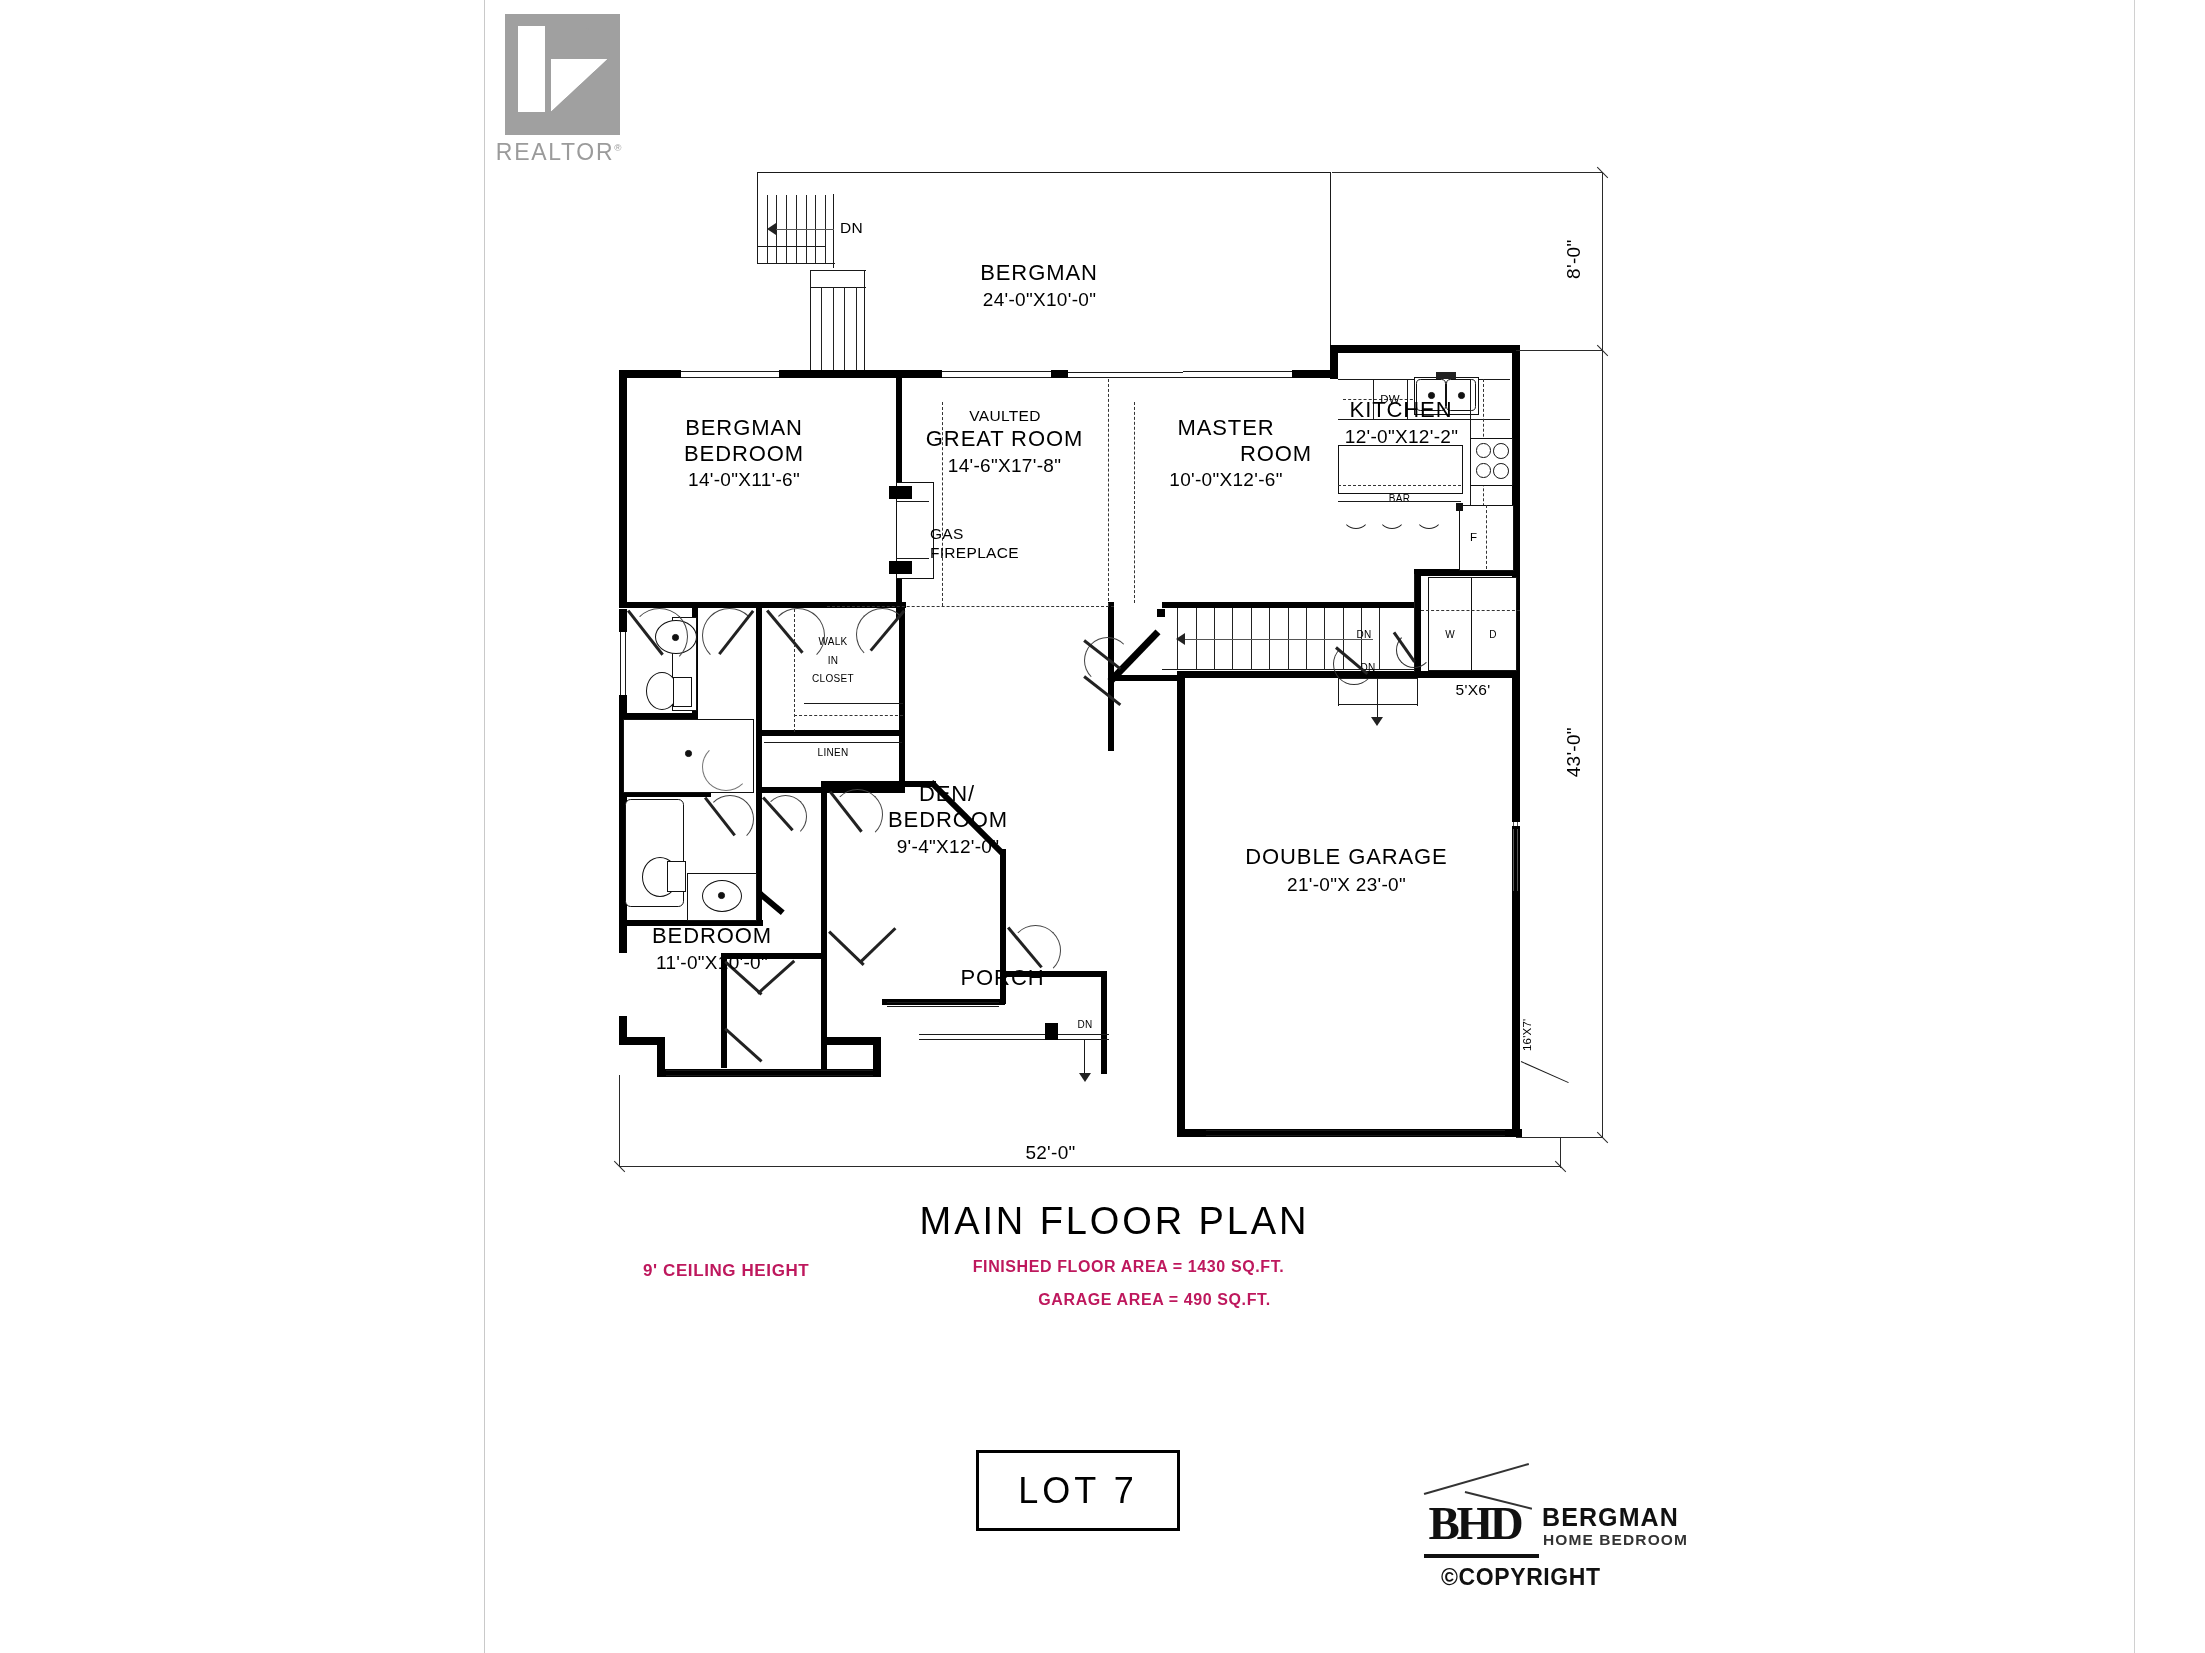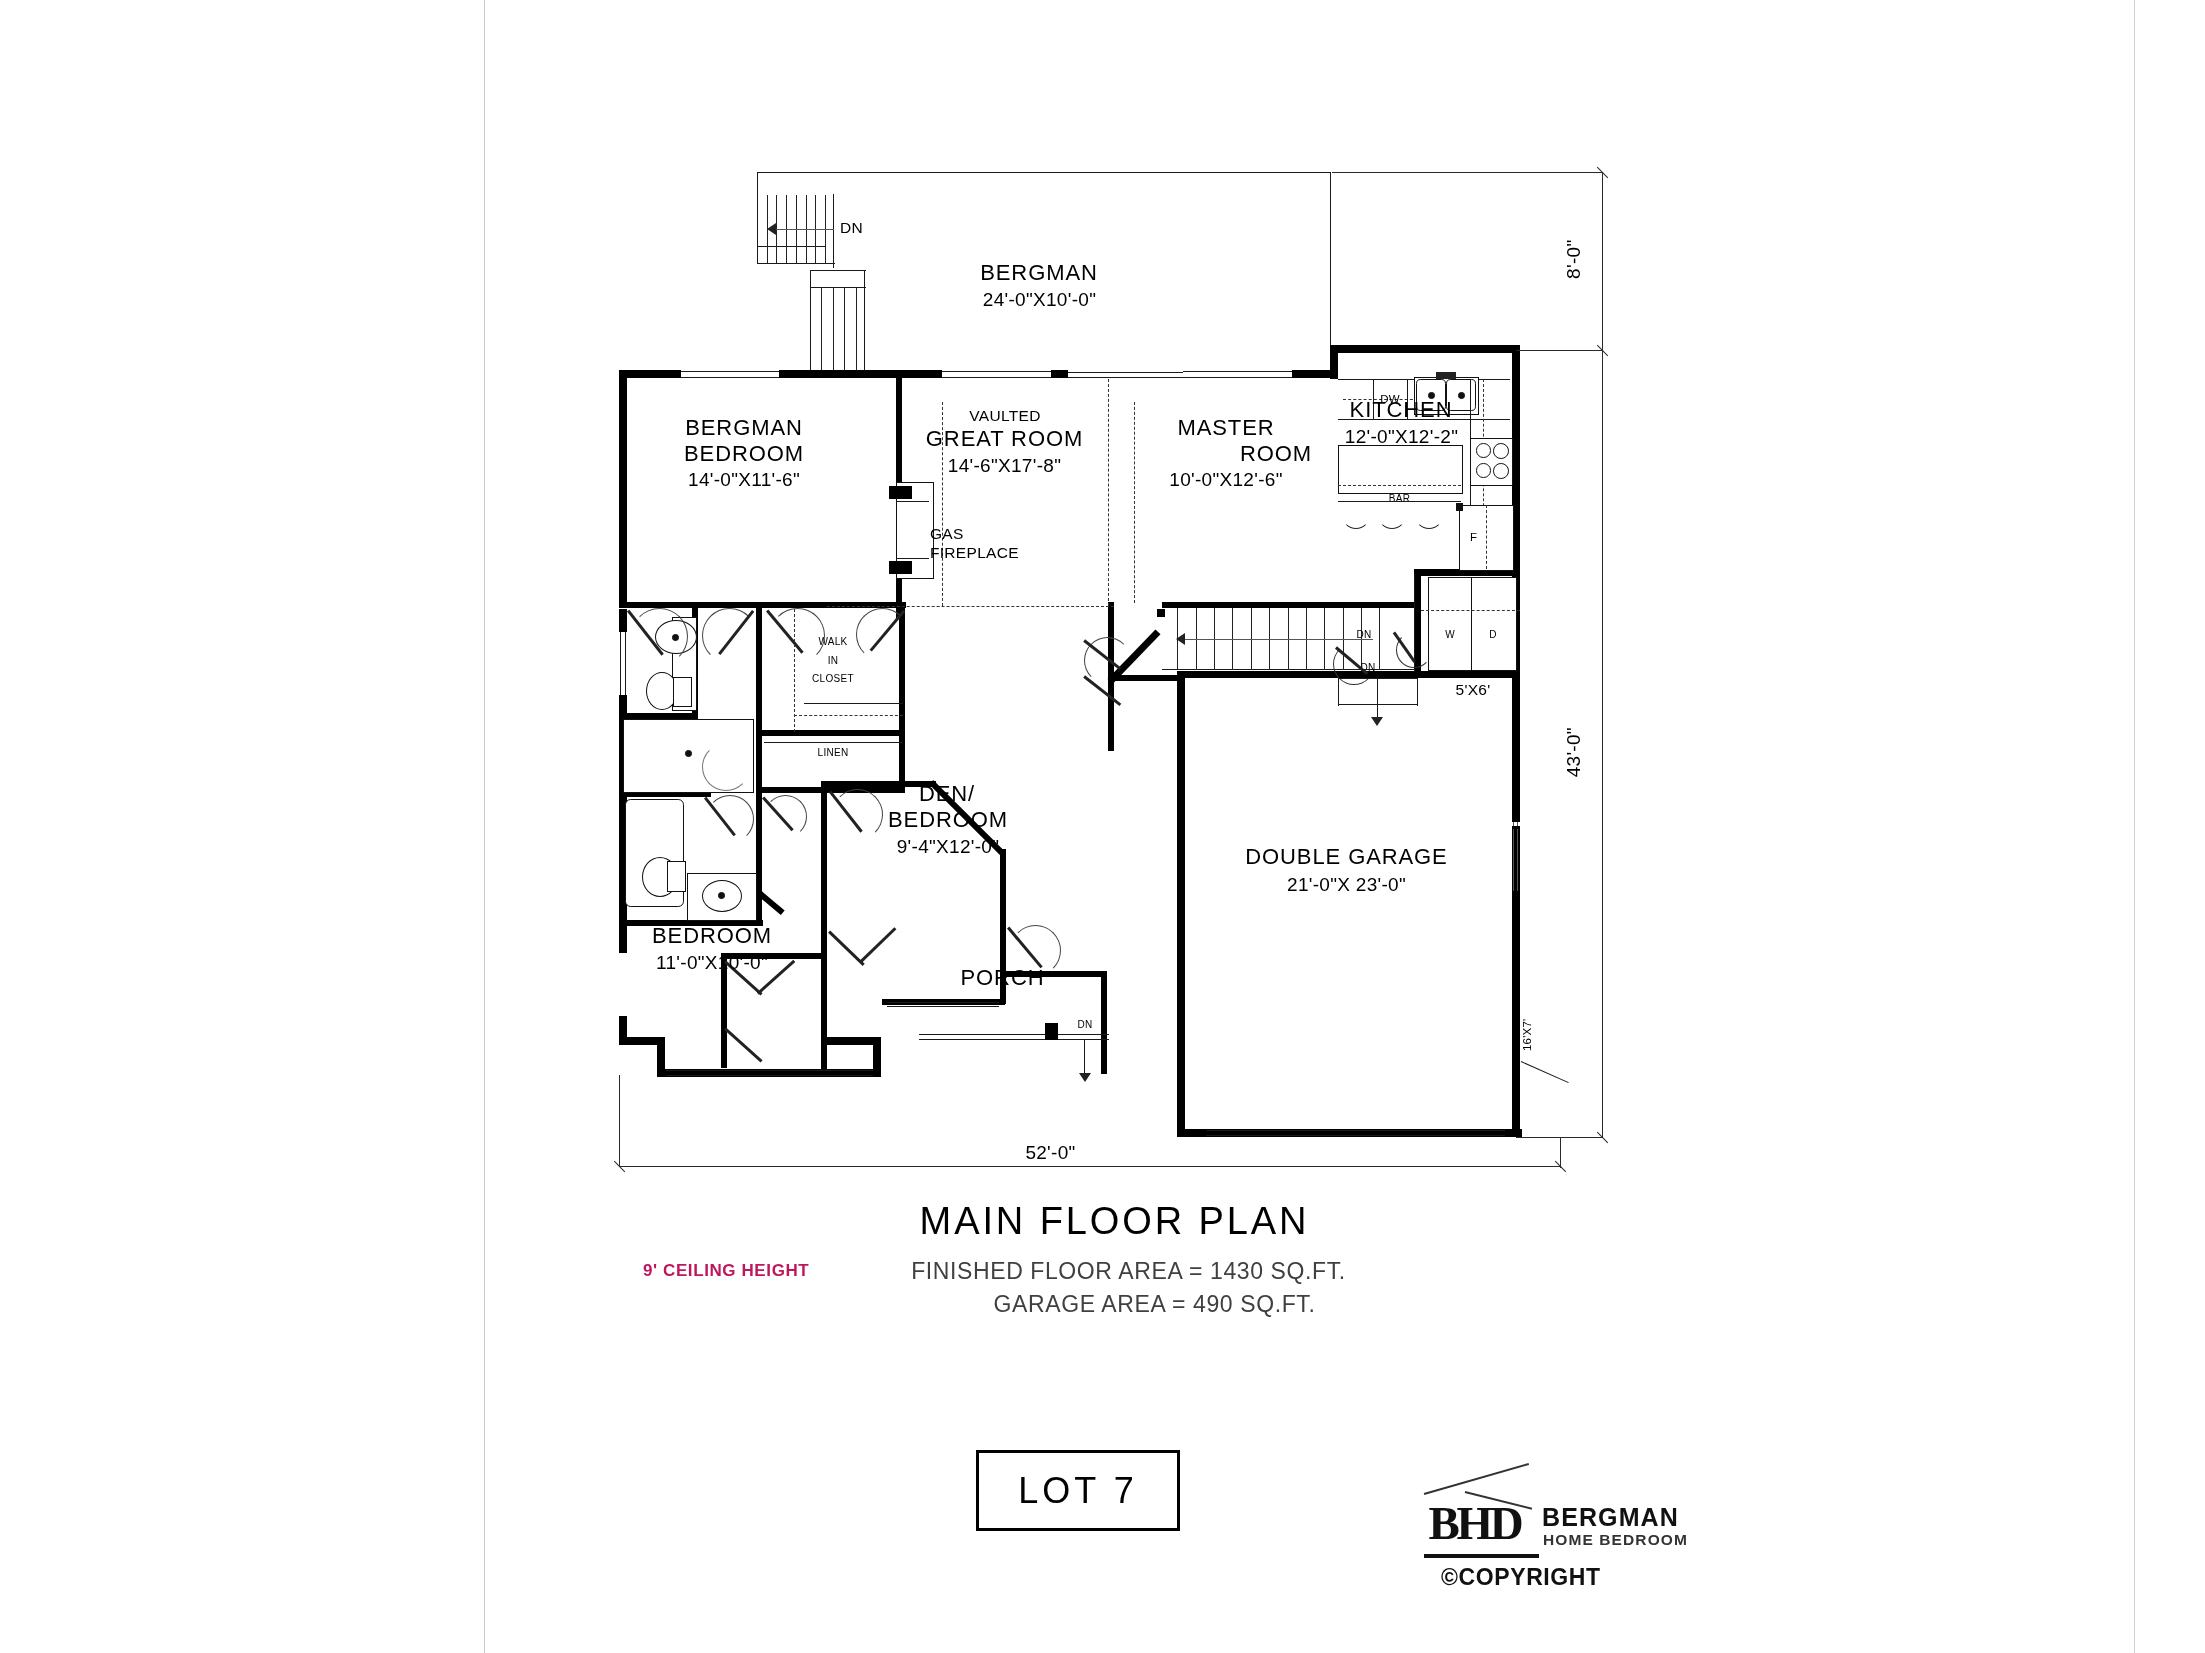--- a/index.html
+++ b/index.html
@@ -124,24 +124,25 @@
     width: 643px;
     text-align: center;
     font-size: 38px;
     letter-spacing: 2.9px;
     color: #000;
     font-family: "Liberation Sans", sans-serif;
   }
   .title-line {
     position: absolute;
     text-align: right;
-    font-size: 23px;
+    font-size: 16px;
     letter-spacing: 0.6px;
-    color: #404040;
+    color: #be185d;
     white-space: nowrap;
+    font-weight: bold;
   }
   #ceiling-note {
     position: absolute;
     left: 643px; top: 1261px;
     font-size: 17px;
     letter-spacing: 0.6px;
     font-weight: bold;
     color: #be185d;
     white-space: nowrap;
   }
@@ -224,20 +225,30 @@
   }
 </style>
 </head>
 <body>
 
 <div id="page">
 
   <div class="sheet-border-left"></div>
   <div class="sheet-border-right"></div>
 
+  <div id="realtor-logo">
+    <div id="realtor-mark">
+      <div class="bar stem"></div>
+      <div class="bar gap"></div>
+      <div class="bowl"></div>
+      <div class="bowlcut"></div>
+      <div class="diag"></div>
+    </div>
+    <div id="realtor-word"><span>REALTOR</span><sup>®</sup></div>
+  </div>
 
   <div id="plan">
 
     <div class="hair-h" style="left:757px; top:172px; width:574px;"></div>
     <div class="hair-v" style="left:757px; top:172px; height:75px;"></div>
     <div class="hair-v" style="left:1330px; top:172px; height:181px;"></div>
     <div class="hair-h" style="left:757px; top:246px; width:69px;"></div>
 
     <div class="hair-v" style="left:757px; top:194px; height:69px;"></div>
     <div class="hair-v" style="left:833px; top:194px; height:74px;"></div>

